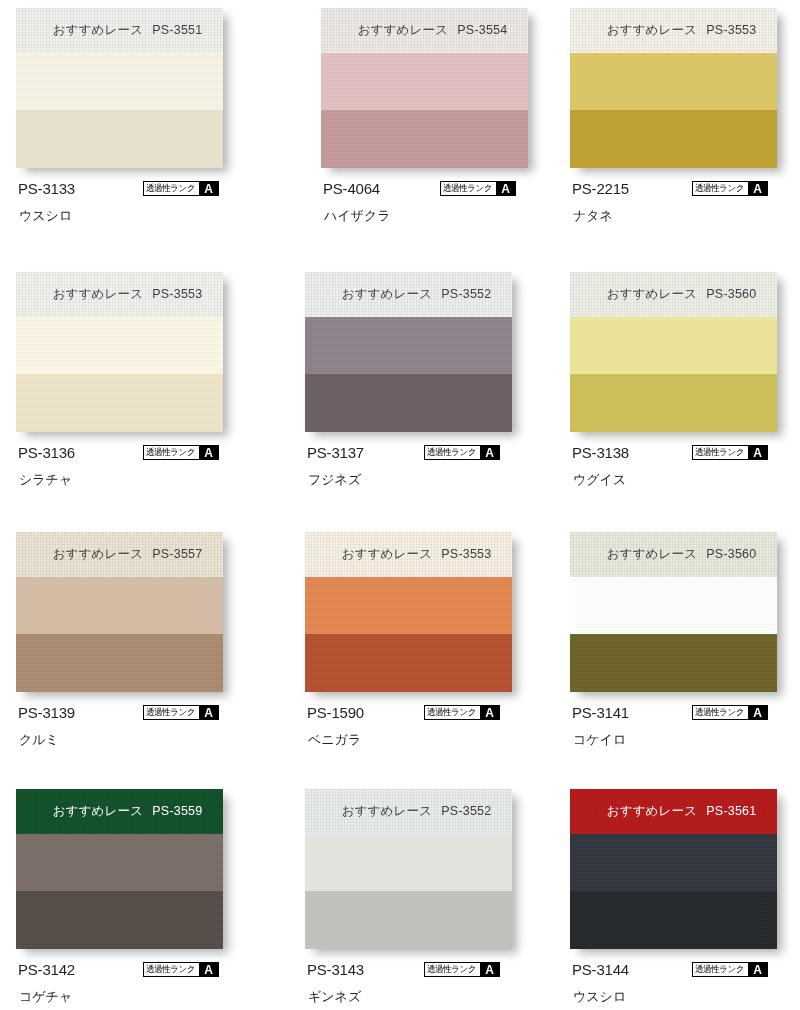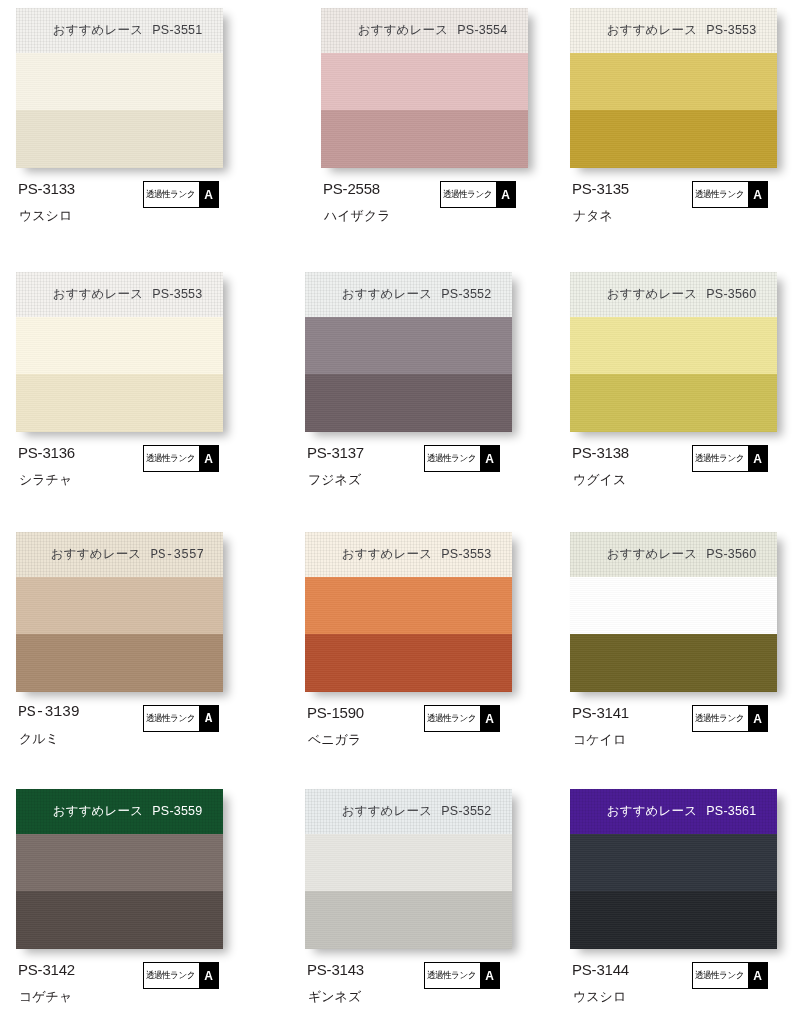--- a/index.html
+++ b/index.html
@@ -111,21 +111,21 @@
     line-height: 1;
   }
 
   .rank-badge {
     position: absolute;
     top: 0px;
     display: inline-flex;
     align-items: stretch;
     border: 1px solid #000000;
     background: #ffffff;
-    height: 27px;
+    height: 15px;
     box-sizing: border-box;
   }
   .rank-label {
     display: flex;
     align-items: center;
     font-size: 9px;
     color: #000000;
     padding: 0 2px 0 2px;
     letter-spacing: -0.6px;
     white-space: nowrap;
@@ -172,40 +172,40 @@
       <div class="swatch-wrap">
         <div class="swatch">
           <div class="lace" style="background: rgb(239, 234, 230);">
             <div class="lace-text" style="color: rgb(63, 63, 67);"><span>おすすめレース</span><span class="sp"></span><span>PS-3554</span></div>
           </div>
           <div class="band light" style="background: rgb(227, 191, 192);"></div>
           <div class="band dark" style="background: rgb(195, 154, 153);"></div>
         </div>
       </div>
       <div class="meta">
-        <div class="code">PS-2558</div>
+        <div class="code">PS-4064</div>
         <div class="jname">ハイザクラ</div>
         <div class="rank-badge" style="left: 119px;">
           <span class="rank-label">透過性ランク</span>
           <span class="rank-value">A</span>
         </div>
       </div>
     </div>
     <div class="card" style="left: 570px; top: 8px;">
       <div class="swatch-wrap">
         <div class="swatch">
           <div class="lace" style="background: rgb(245, 242, 233);">
             <div class="lace-text" style="color: rgb(63, 63, 67);"><span>おすすめレース</span><span class="sp"></span><span>PS-3553</span></div>
           </div>
           <div class="band light" style="background: rgb(221, 199, 101);"></div>
           <div class="band dark" style="background: rgb(193, 161, 49);"></div>
         </div>
       </div>
       <div class="meta">
-        <div class="code">PS-3135</div>
+        <div class="code">PS-2215</div>
         <div class="jname">ナタネ</div>
         <div class="rank-badge" style="left: 122px;">
           <span class="rank-label">透過性ランク</span>
           <span class="rank-value">A</span>
         </div>
       </div>
     </div>
     <div class="card" style="left: 16px; top: 272px;">
       <div class="swatch-wrap">
         <div class="swatch">
@@ -256,21 +256,21 @@
       </div>
       <div class="meta">
         <div class="code">PS-3138</div>
         <div class="jname">ウグイス</div>
         <div class="rank-badge" style="left: 122px;">
           <span class="rank-label">透過性ランク</span>
           <span class="rank-value">A</span>
         </div>
       </div>
     </div>
-    <div class="card" style="left: 16px; top: 532px; font-family: Liberation Mono, monospace;">
+    <div class="card" style="left: 16px; top: 532px;">
       <div class="swatch-wrap">
         <div class="swatch">
           <div class="lace" style="background: rgb(236, 228, 212);">
             <div class="lace-text" style="color: rgb(63, 63, 67);"><span>おすすめレース</span><span class="sp"></span><span>PS-3557</span></div>
           </div>
           <div class="band light" style="background: rgb(212, 189, 165);"></div>
           <div class="band dark" style="background: rgb(169, 139, 112);"></div>
         </div>
       </div>
       <div class="meta">
@@ -354,21 +354,21 @@
         <div class="jname">ギンネズ</div>
         <div class="rank-badge" style="left: 119px;">
           <span class="rank-label">透過性ランク</span>
           <span class="rank-value">A</span>
         </div>
       </div>
     </div>
     <div class="card" style="left: 570px; top: 789px;">
       <div class="swatch-wrap">
         <div class="swatch">
-          <div class="lace" style="background: #4c1d95;">
+          <div class="lace" style="background: #b91c1c;">
             <div class="lace-text" style="color: rgb(255, 255, 255);"><span>おすすめレース</span><span class="sp"></span><span>PS-3561</span></div>
           </div>
           <div class="band light" style="background: rgb(47, 52, 61);"></div>
           <div class="band dark" style="background: rgb(35, 38, 43);"></div>
         </div>
       </div>
       <div class="meta">
         <div class="code">PS-3144</div>
         <div class="jname">ウスシロ</div>
         <div class="rank-badge" style="left: 122px;">

